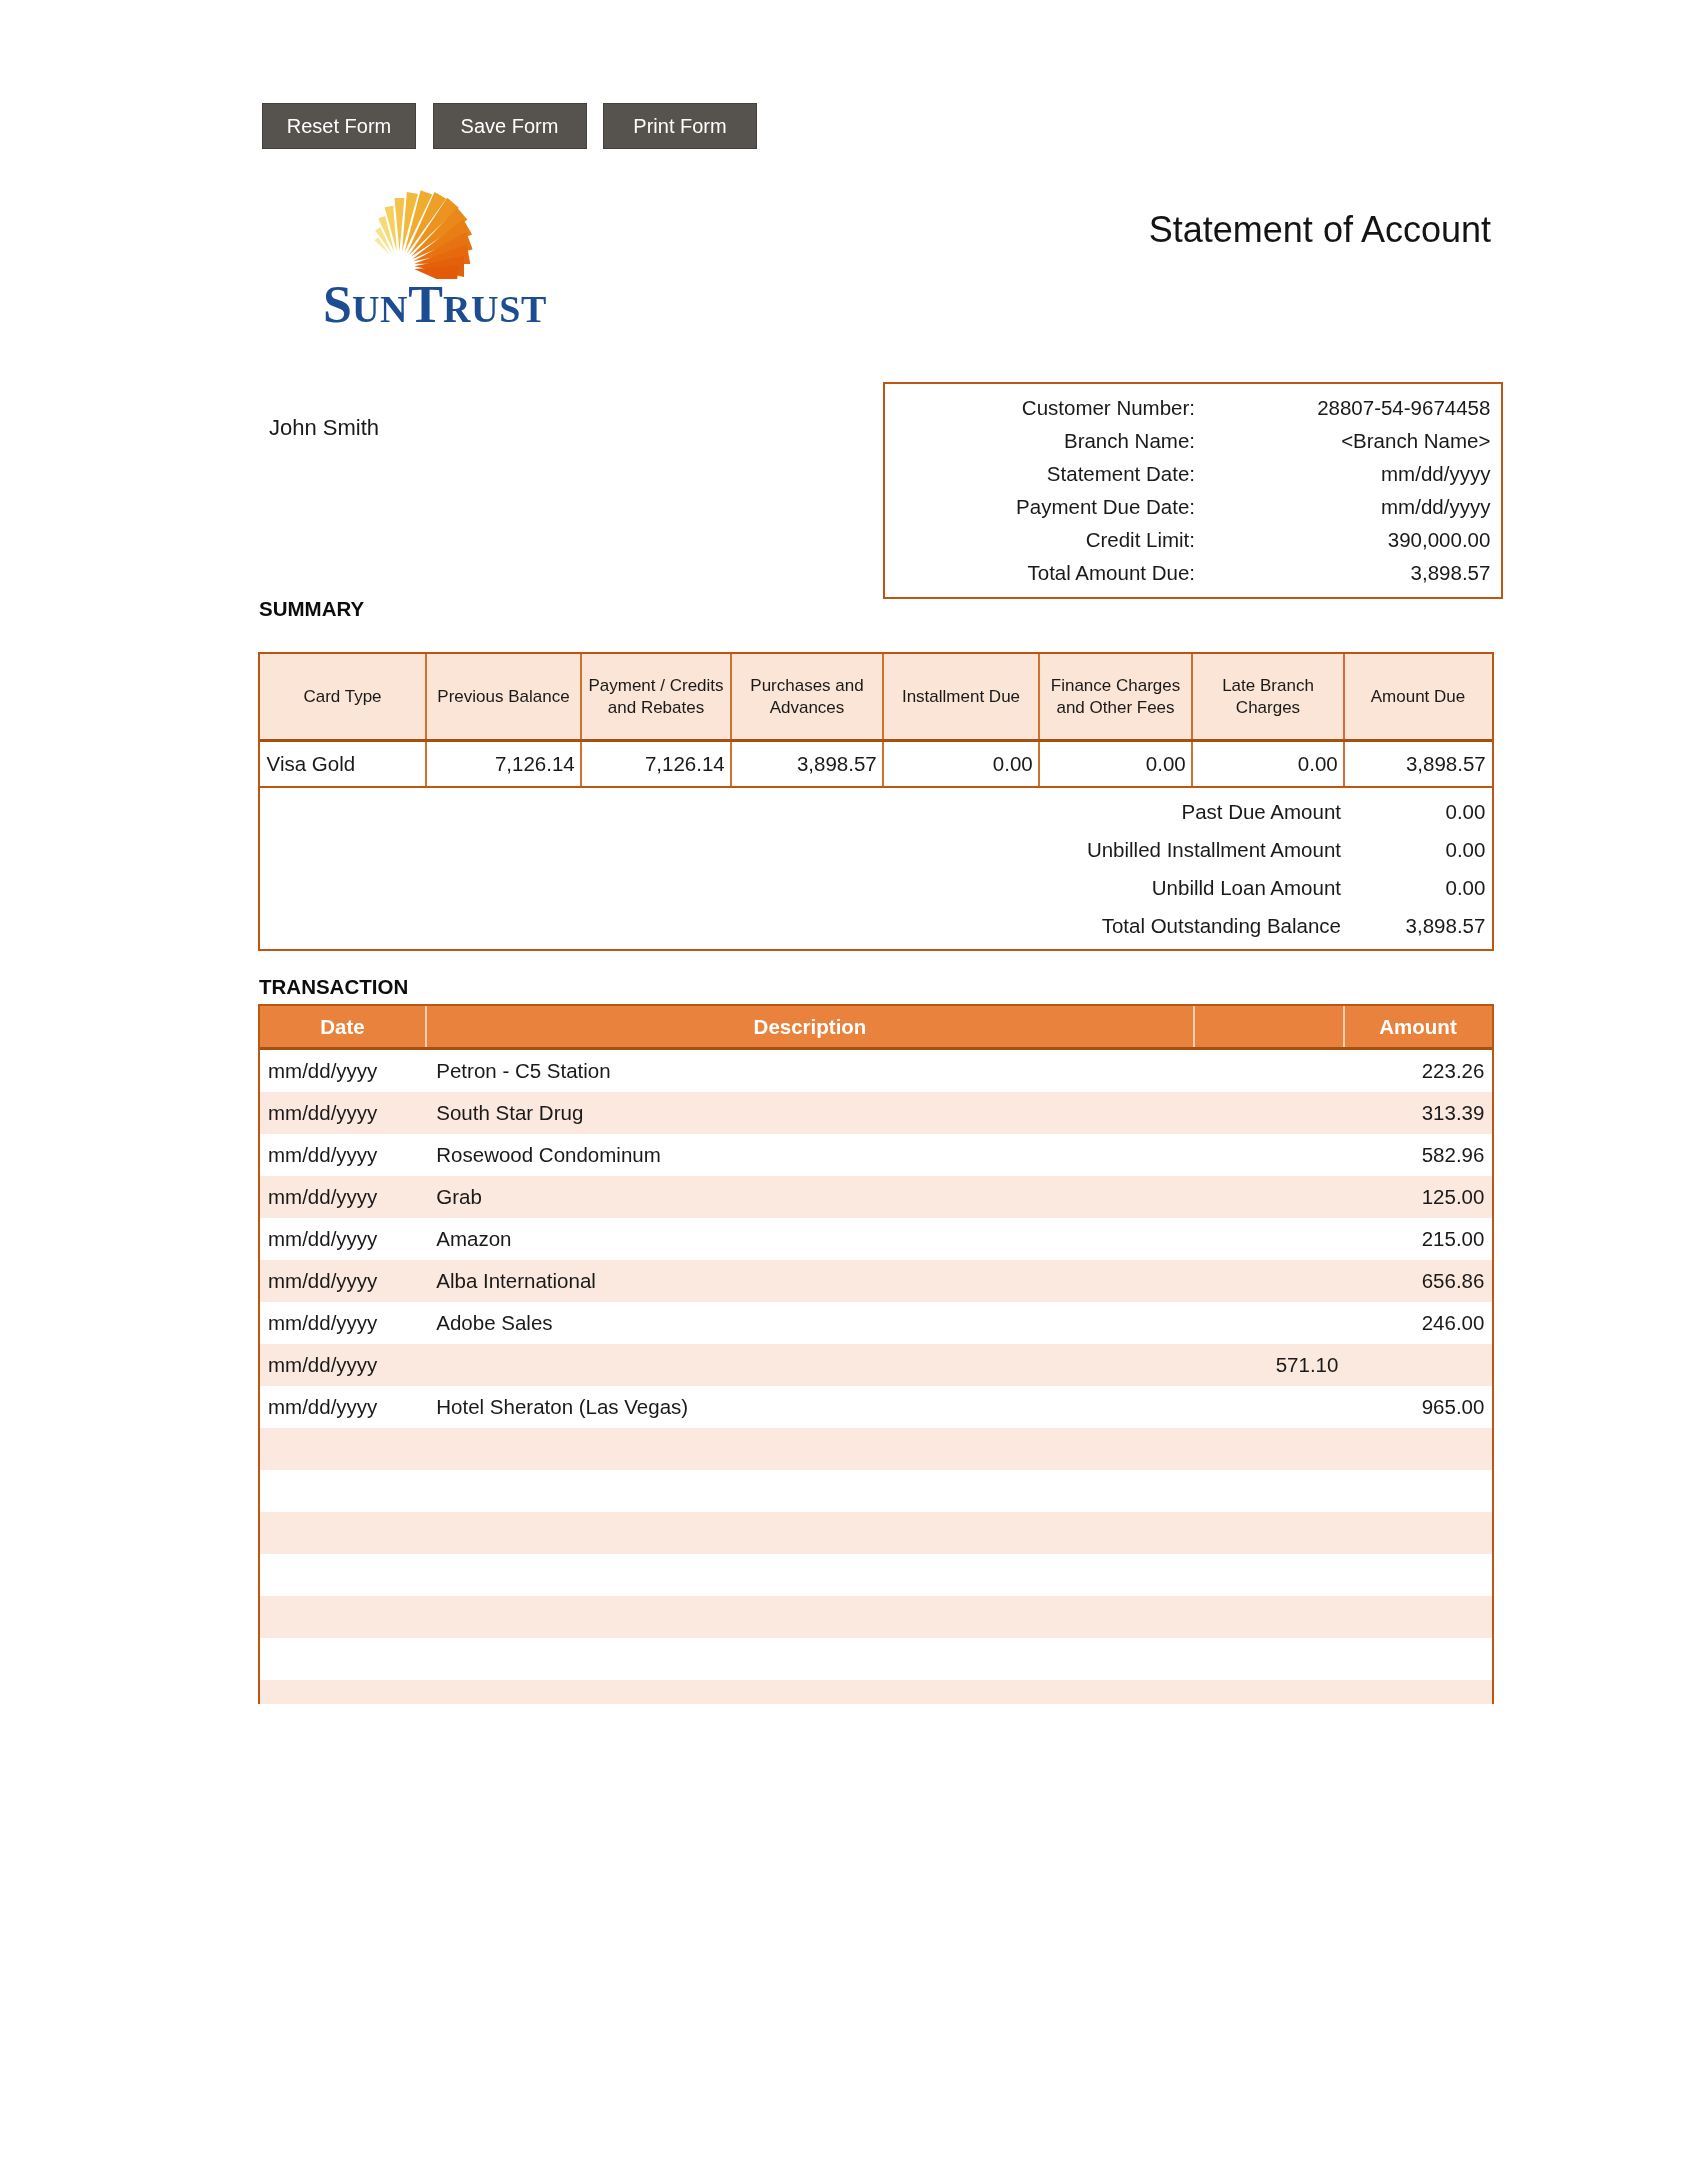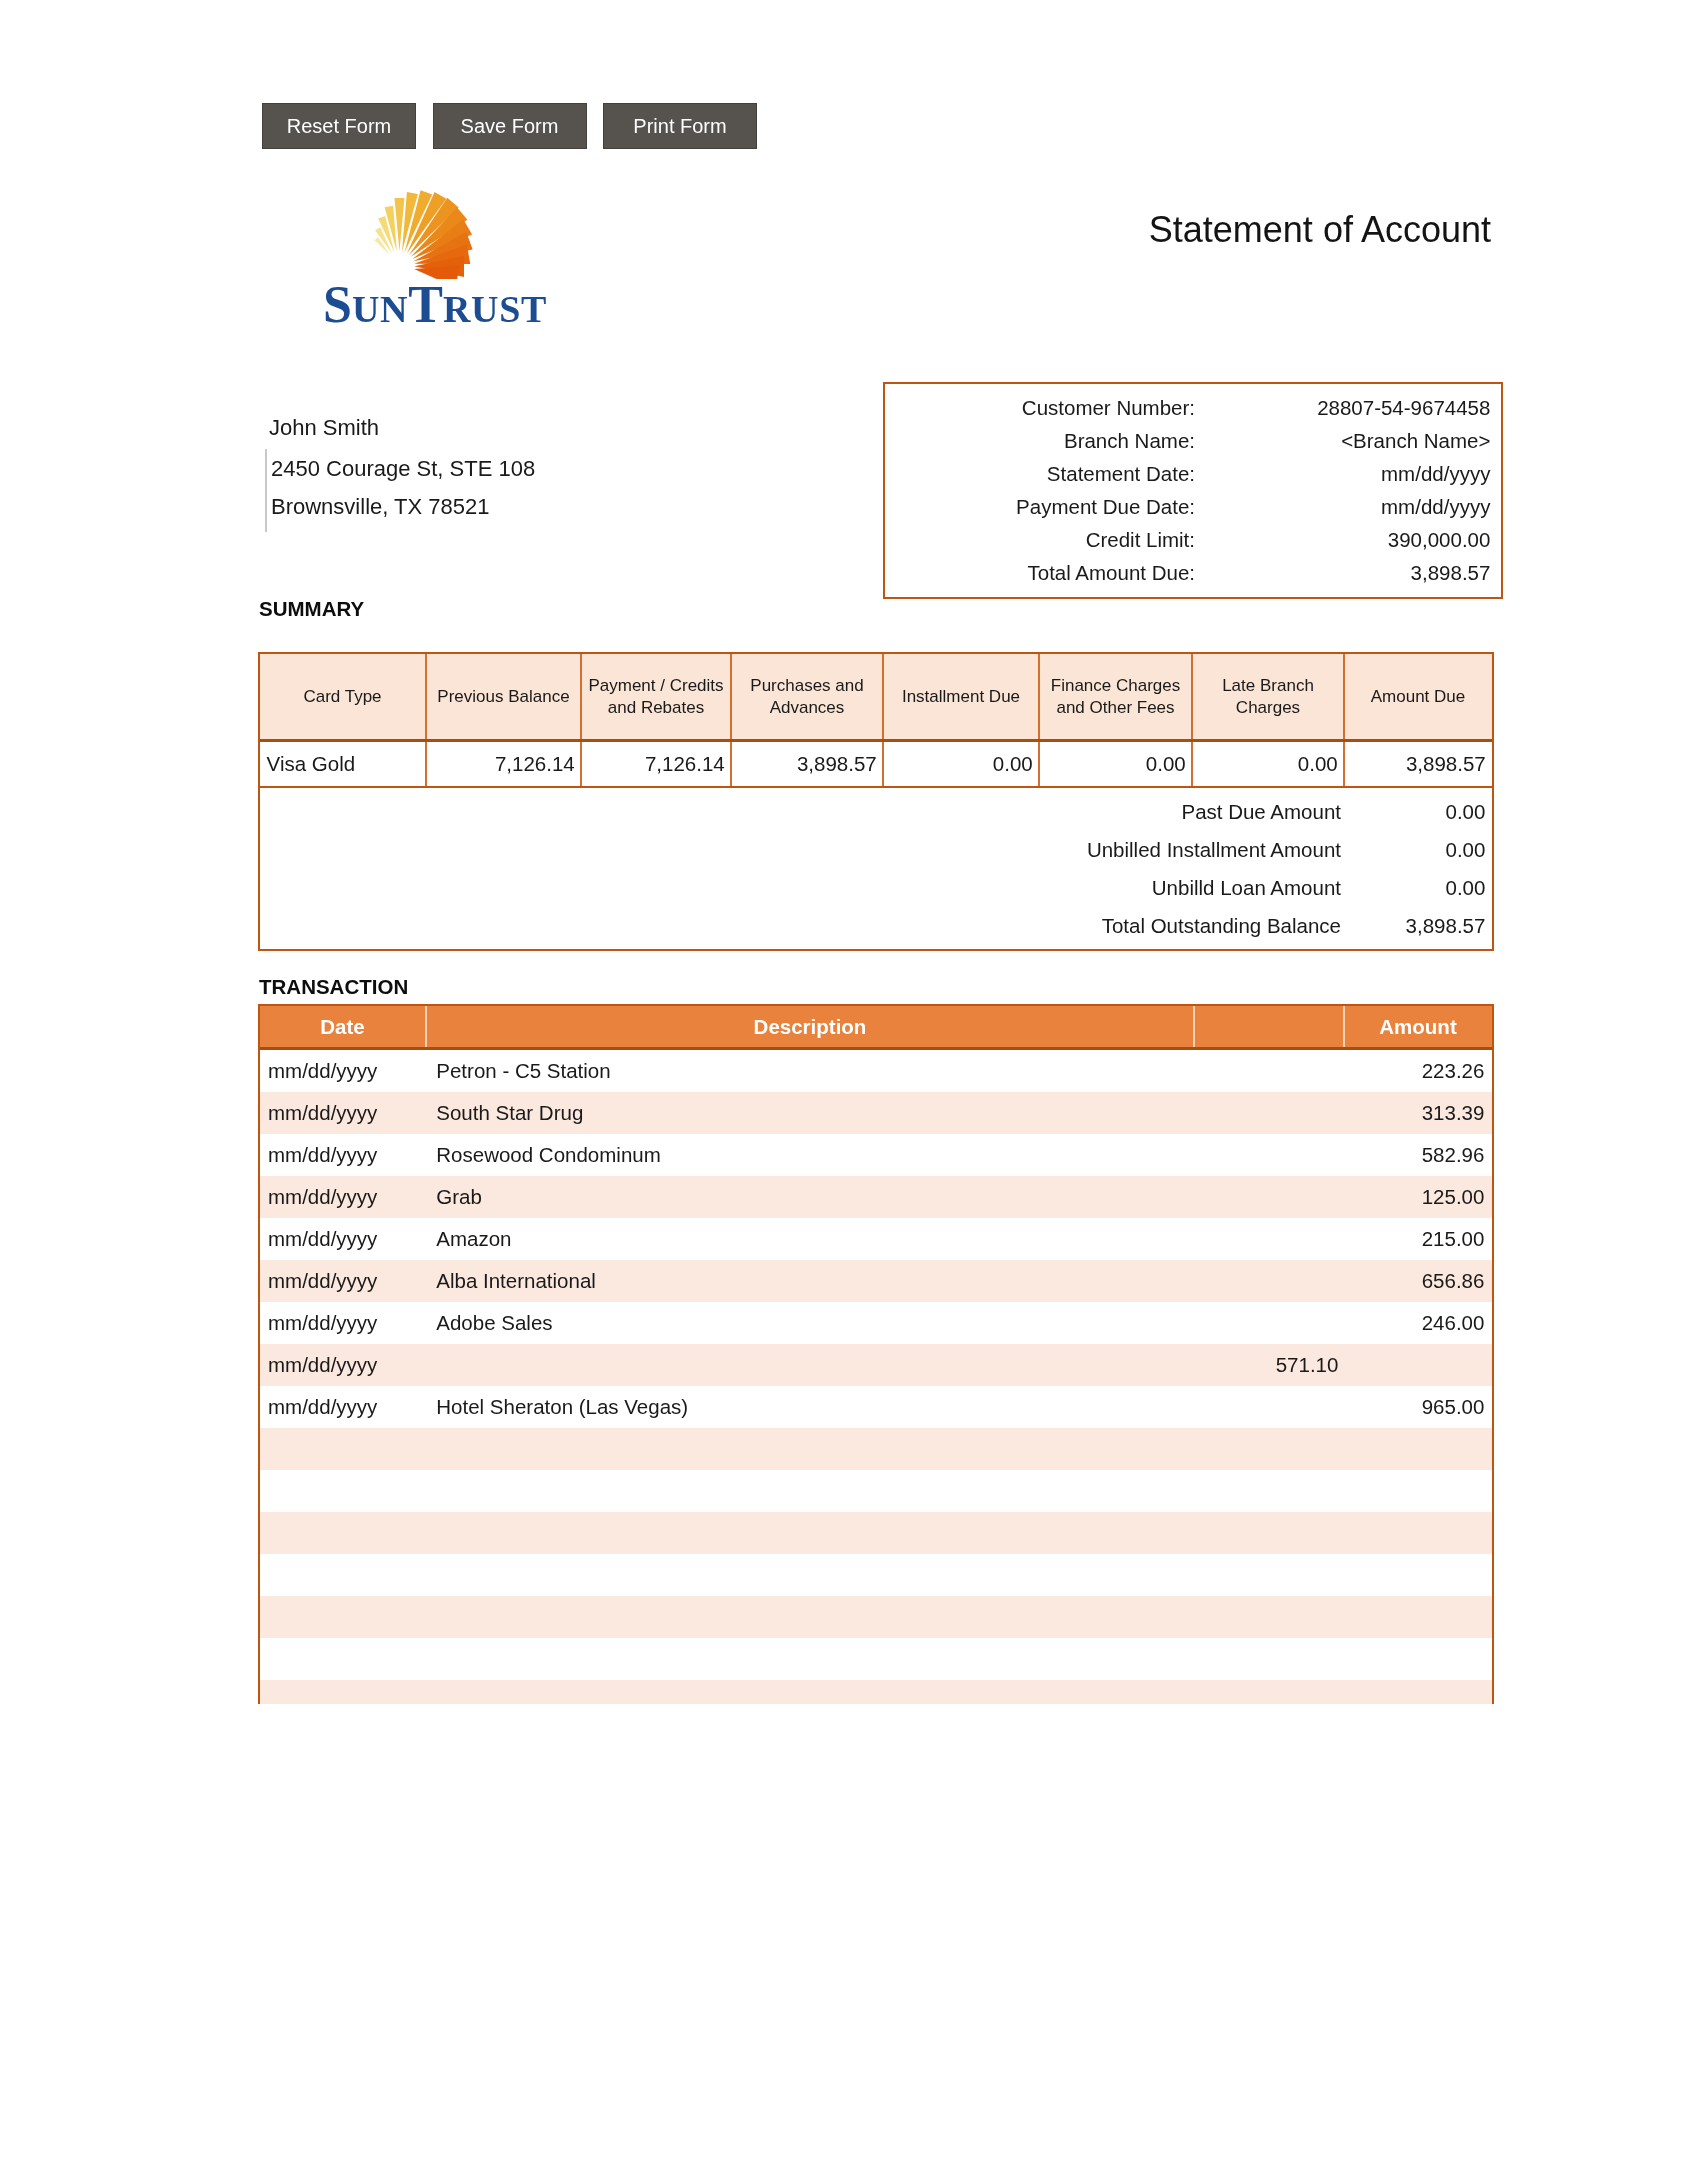--- a/index.html
+++ b/index.html
@@ -109,24 +109,20 @@
         <polygon points="0,-24 -18,-95 18,-95" transform="rotate(100)" fill="#E35A09"></polygon>
       </g>
     </svg>
     <div class="wordmark"><span class="wm-big">S</span><span class="wm-small">UN</span><span class="wm-big">T</span><span class="wm-small">RUST</span></div>
   </div>
 
   <div class="title">Statement of Account</div>
 
   <div class="recipient">
     <div class="recip-name">John Smith</div>
-    <div class="recip-addr">
-      <div>2450 Courage St, STE 108</div>
-      <div>Brownsville, TX 78521</div>
-    </div>
   </div>
 
   <div class="acct-box" id="acct-rows">
       <div class="acct-row">
         <div class="acct-lbl">Customer Number:</div>
         <div class="acct-val">28807-54-9674458</div>
       </div>
       <div class="acct-row">
         <div class="acct-lbl">Branch Name:</div>
         <div class="acct-val">&lt;Branch Name&gt;</div>

